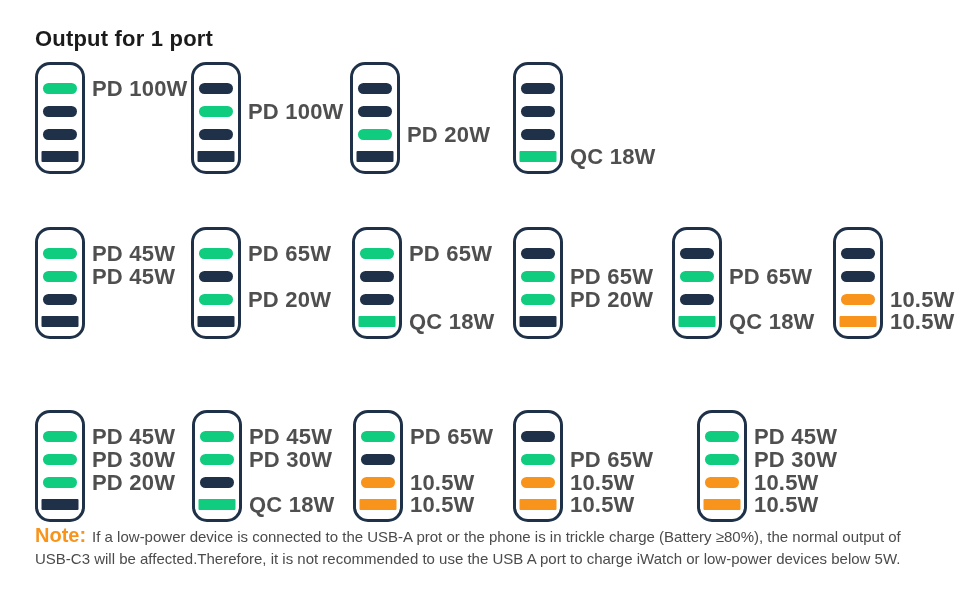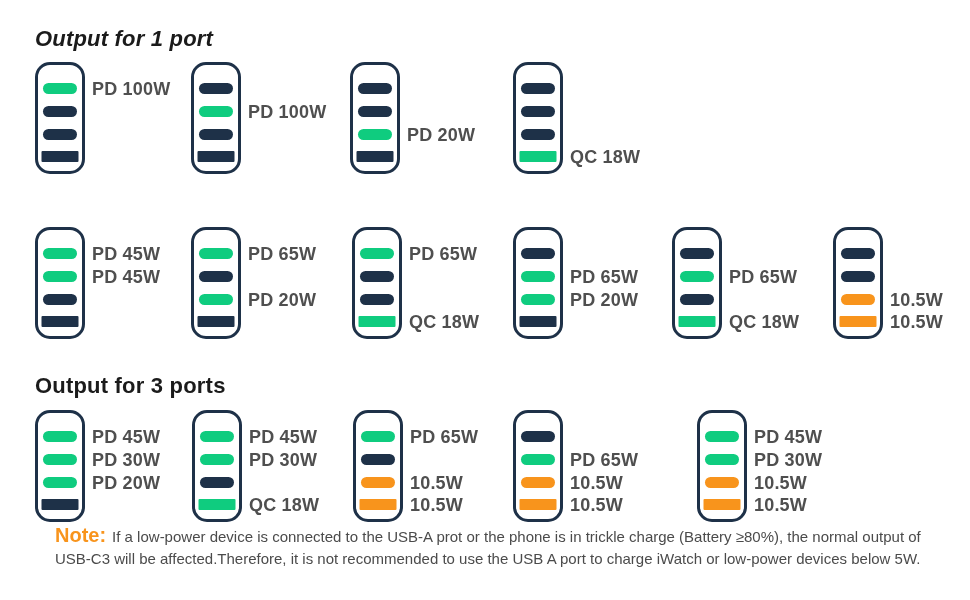--- a/index.html
+++ b/index.html
@@ -14,37 +14,37 @@
   .charger{
     position:absolute;width:50px;height:112px;box-sizing:border-box;
     border:3px solid var(--navy,#1e3148);border-radius:15px;background:#fff;
   }
   .port{
     position:absolute;left:50%;transform:translateX(-50%);height:11px;
   }
   .port.pill{width:34px;border-radius:6px;}
   .port.flat{width:37px;border-radius:1px;}
   .port-label{
-    position:absolute;transform:translateY(-50%);font-size:18px;font-weight:700;
+    position:absolute;transform:translateY(-50%);font-size:22px;font-weight:700;
     color:var(--label,#4f4f4f);white-space:nowrap;letter-spacing:.2px;
   }
   .note{
     position:absolute;left:35px;top:524px;width:880px;
-    font-size:15px;line-height:22px;color:var(--note-text,#4b4b4b);margin-left:20px;
+    font-size:15px;line-height:22px;color:var(--note-text,#4b4b4b);
   }
   .note-prefix{
     color:var(--orange,#f8941c);font-weight:800;font-size:20px;margin-right:6px;
   }
 </style>
 </head>
 <body>
 
 <div id="canvas">
   <div class="note"><span class="note-prefix">Note:</span><span>If a low-power device is connected to the USB-A prot or the phone is in trickle charge (Battery ≥80%), the normal output of USB-C3 will be affected.Therefore, it is not recommended to use the USB A port to charge iWatch or low-power devices below 5W.</span></div>
-<div class="section-title" style="left: 35px; top: 26px; font-style: italic;">Output for 1 port</div>
+<div class="section-title" style="left: 35px; top: 26px;">Output for 1 port</div>
     <div class="charger" style="left: 35px; top: 62px;">
       <div class="port pill" style="top: 18px; background: rgb(15, 204, 127);"></div>
       <div class="port pill" style="top: 41px; background: rgb(30, 49, 72);"></div>
       <div class="port pill" style="top: 64px; background: rgb(30, 49, 72);"></div>
       <div class="port flat" style="top: 86px; background: rgb(30, 49, 72);"></div>
     </div>
     <div class="port-label" style="left: 92px; top: 88.5px;">PD 100W</div>
     <div class="charger" style="left: 191px; top: 62px;">
       <div class="port pill" style="top: 18px; background: rgb(30, 49, 72);"></div>
       <div class="port pill" style="top: 41px; background: rgb(15, 204, 127);"></div>
@@ -107,21 +107,20 @@
     <div class="port-label" style="left: 729px; top: 276.5px;">PD 65W</div>
     <div class="port-label" style="left: 729px; top: 321.5px;">QC 18W</div>
     <div class="charger" style="left: 833px; top: 227px;">
       <div class="port pill" style="top: 18px; background: rgb(30, 49, 72);"></div>
       <div class="port pill" style="top: 41px; background: rgb(30, 49, 72);"></div>
       <div class="port pill" style="top: 64px; background: rgb(248, 148, 28);"></div>
       <div class="port flat" style="top: 86px; background: rgb(248, 148, 28);"></div>
     </div>
     <div class="port-label" style="left: 890px; top: 299.5px;">10.5W</div>
     <div class="port-label" style="left: 890px; top: 321.5px;">10.5W</div>
-    <div class="section-title" style="left: 35px; top: 373px;">Output for 3 ports</div>
     <div class="charger" style="left: 35px; top: 410px;">
       <div class="port pill" style="top: 18px; background: rgb(15, 204, 127);"></div>
       <div class="port pill" style="top: 41px; background: rgb(15, 204, 127);"></div>
       <div class="port pill" style="top: 64px; background: rgb(15, 204, 127);"></div>
       <div class="port flat" style="top: 86px; background: rgb(30, 49, 72);"></div>
     </div>
     <div class="port-label" style="left: 92px; top: 436.5px;">PD 45W</div>
     <div class="port-label" style="left: 92px; top: 459.5px;">PD 30W</div>
     <div class="port-label" style="left: 92px; top: 482.5px;">PD 20W</div>
     <div class="charger" style="left: 192px; top: 410px;">

